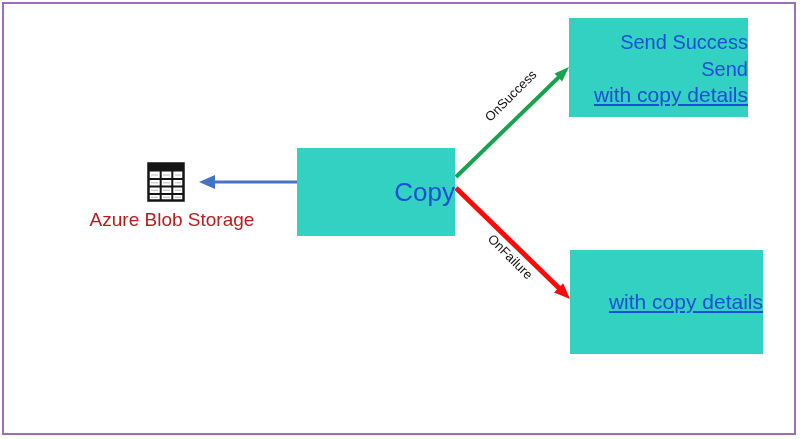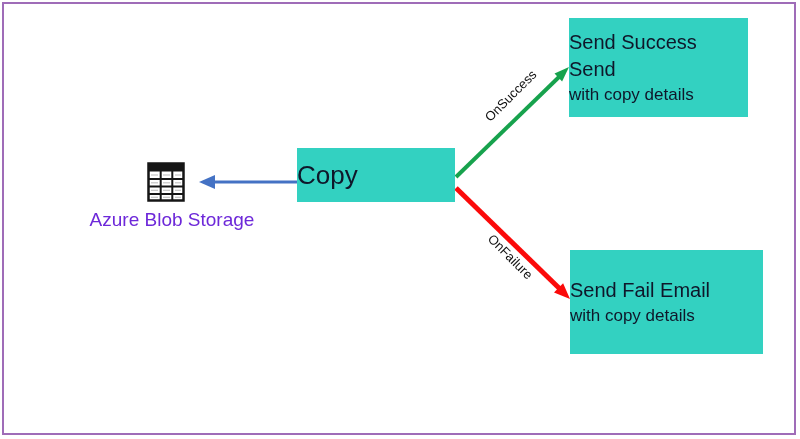--- a/index.html
+++ b/index.html
@@ -24,64 +24,65 @@
   }
   .arrows {
     position: absolute;
     left: 0; top: 0;
     width: 800px;
     height: 439px;
   }
   .box {
     position: absolute;
     background: #33D1C1;
-    color: #0f172a;
+    color: #1d4ed8;
     display: flex;
     flex-direction: column;
-    align-items: flex-start;
+    align-items: flex-end;
     justify-content: center;
     text-align: center;
   }
   .copy-box {
     left: 297px; top: 148px;
-    width: 158px; height: 54px;
+    width: 158px; height: 88px;
     font-size: 26px;
   }
   .success-box {
     left: 569px; top: 18px;
     width: 179px; height: 99px;
   }
   .fail-box {
     left: 570px; top: 250px;
     width: 193px; height: 104px;
   }
   .box .big {
     font-size: 20px;
     line-height: 27px;
   }
   .box .small {
-    font-size: 17px;
+    font-size: 21px;
     line-height: 24px;
+    text-decoration: underline;
   }
   .source-node {
     position: absolute;
     left: 0; top: 0;
   }
   .table-icon {
     position: absolute;
     left: 147px; top: 162px;
     width: 38px; height: 40px;
   }
   .source-label {
     position: absolute;
     left: 72px; top: 209px;
     width: 200px;
     text-align: center;
     font-size: 19px;
-    color: #6d28d9;
+    color: #b91c1c;
   }
   .edge-label {
     position: absolute;
     width: 92px;
     height: 18px;
     font-size: 13px;
     color: #111111;
     text-align: center;
     line-height: 18px;
   }
@@ -148,21 +149,20 @@
     <span>Copy</span>
   </div>
 
   <div class="box success-box">
     <div class="big">Send Success</div>
     <div class="big">Send</div>
     <div class="small">with copy details</div>
   </div>
 
   <div class="box fail-box">
-    <div class="big">Send Fail Email</div>
     <div class="small">with copy details</div>
   </div>
 
   <div class="edge-label on-success-label">OnSuccess</div>
   <div class="edge-label on-failure-label">OnFailure</div>
 
   <div class="frame-border"></div>
 </div>
 
 </body></html>

